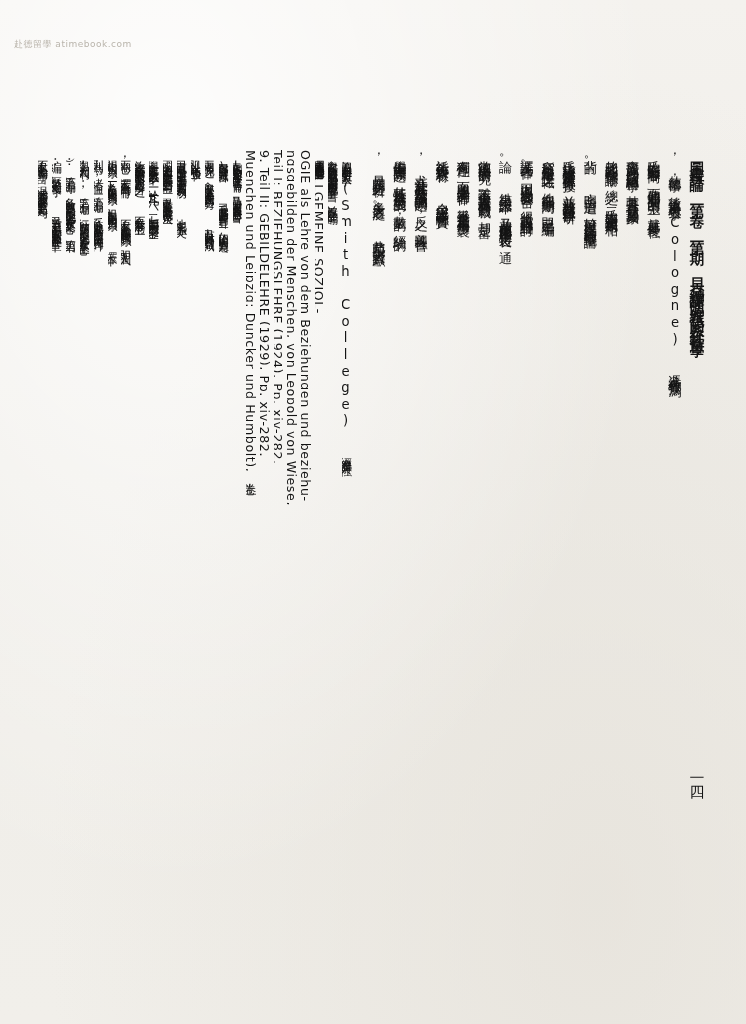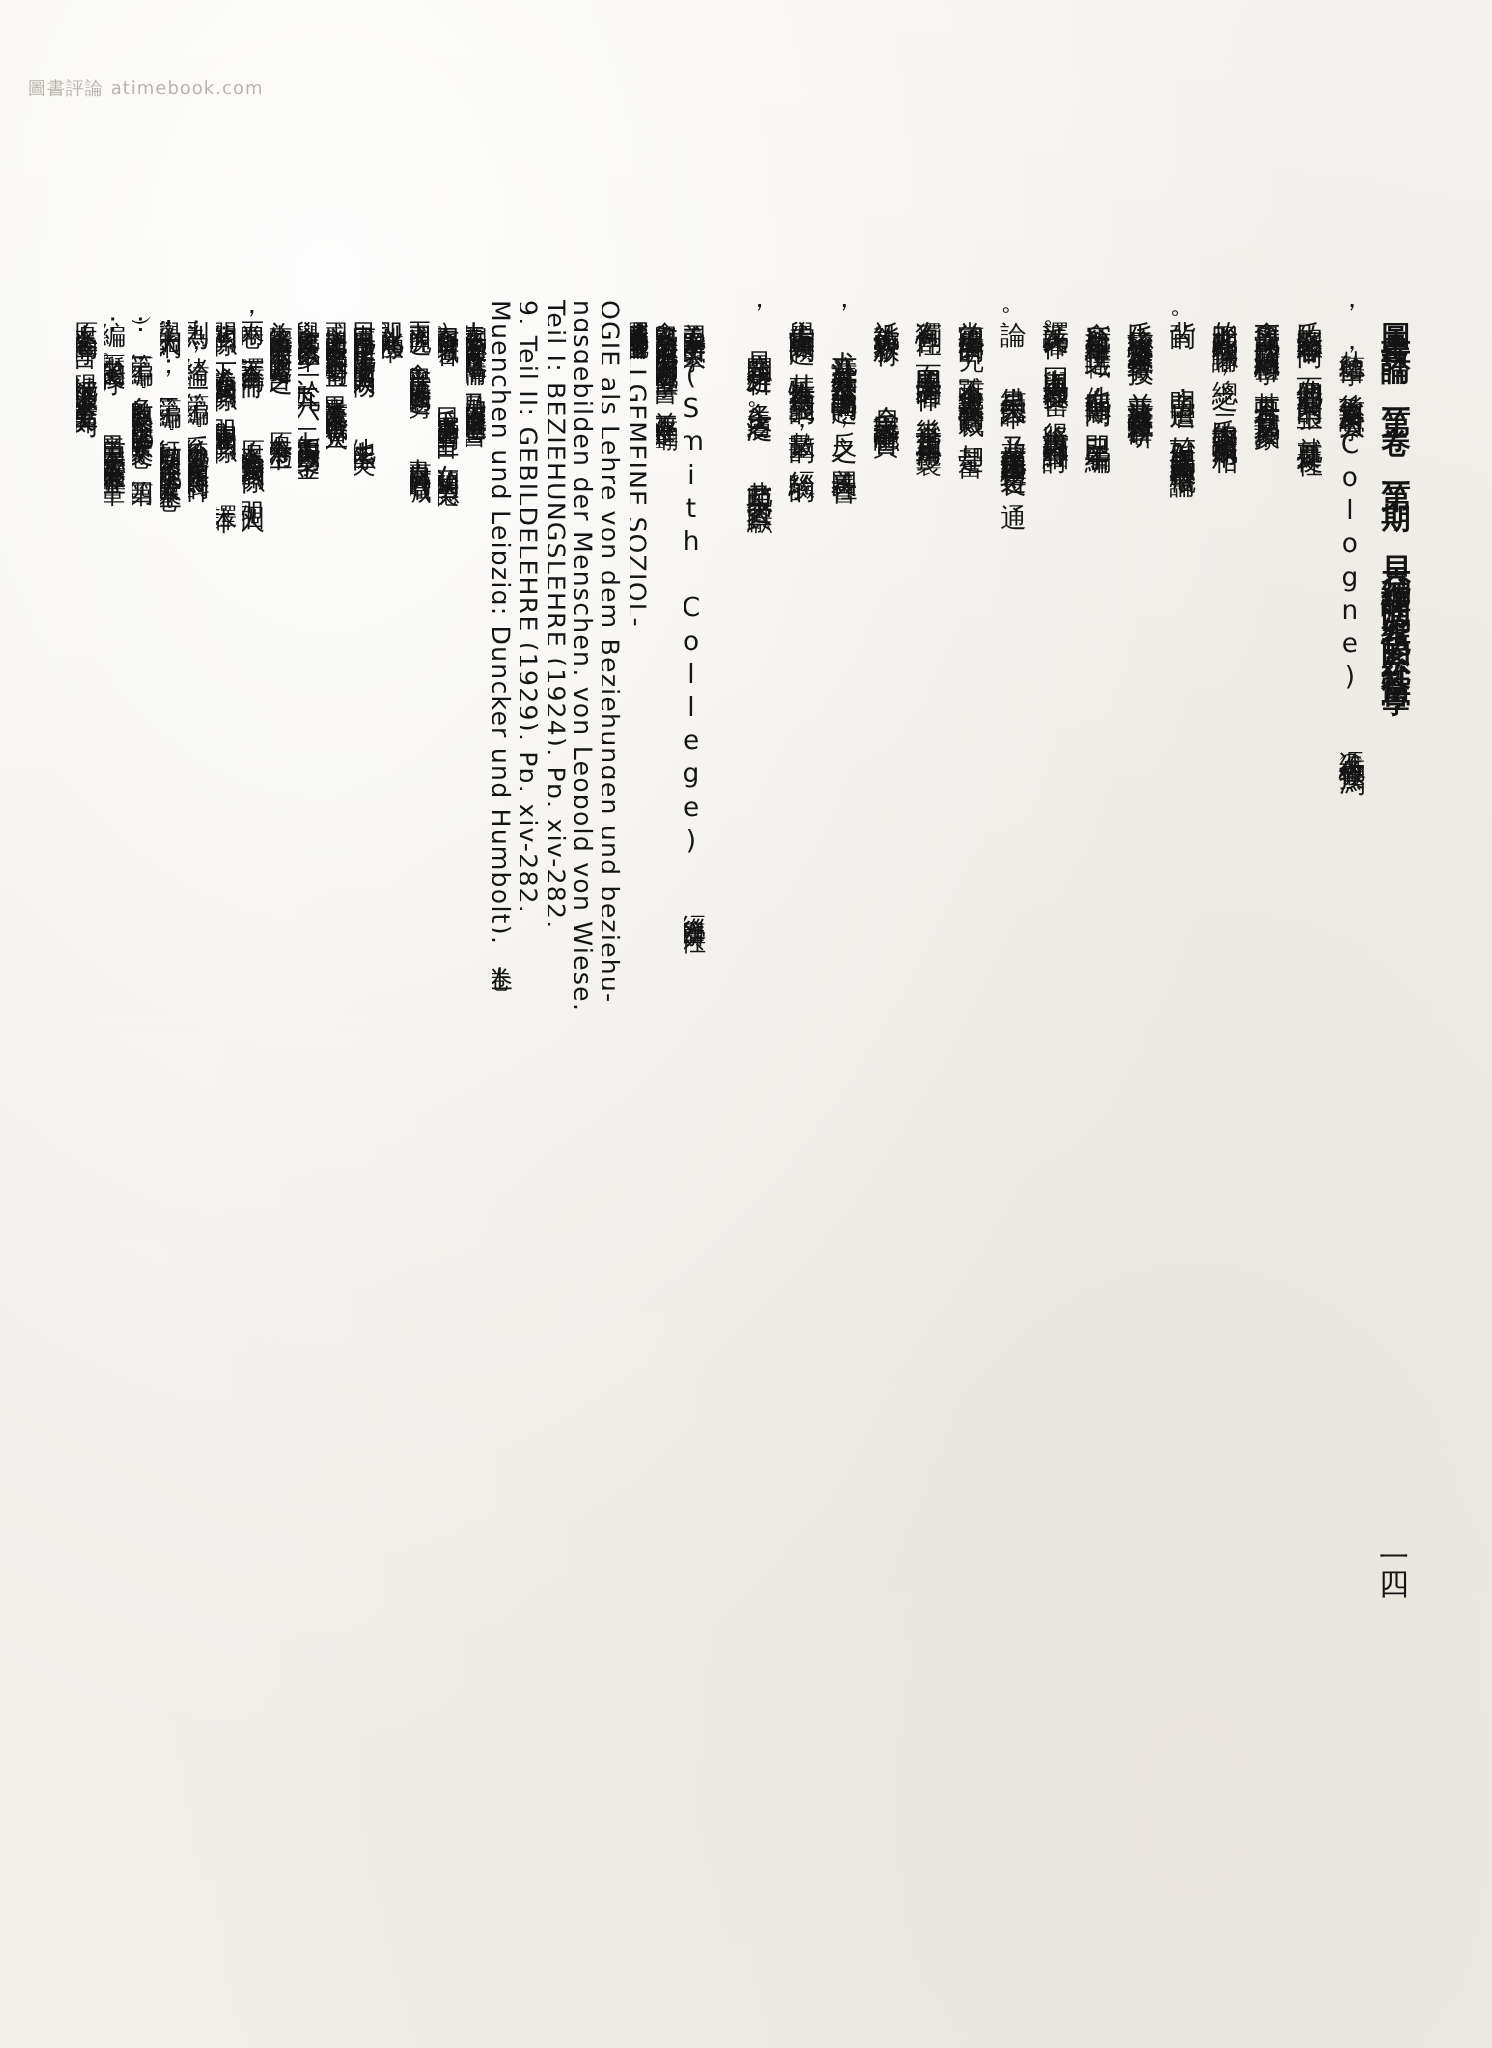--- a/index.html
+++ b/index.html
@@ -97,21 +97,21 @@
     letter-spacing: 4px;
     color: #141414;
   }
 </style>
 </head>
 <body>
 
 <div id="page">
   <div id="paper-texture"></div>
 
-  <div id="watermark">圖書評論  atimebook.com</div>
+  <div id="watermark">赴德留學  atimebook.com</div>
 
   <div id="content">
 
     <div class="col-block" id="block-right">
       <div class="vcol heading">圖書評論  第一卷  第一期   貝克編譯的馮維色的系統社會學</div>
       <div class="vcol">，赴德留學，後致力於科名大學(Cologne) 馮維色教授（馮</div>
       <div class="vcol">氏的彰懿雖各不同，而他們却有共同的主張，就是要使社</div>
       <div class="vcol">會學成為一門賅括的結構科學，其中且含有一切屬於抽象</div>
       <div class="vcol">的形式的社會關係論。總之，二氏的學說是相成而不相</div>
       <div class="vcol">背的。  明白了這層，始可與言馮氏的社會學概論。</div>

